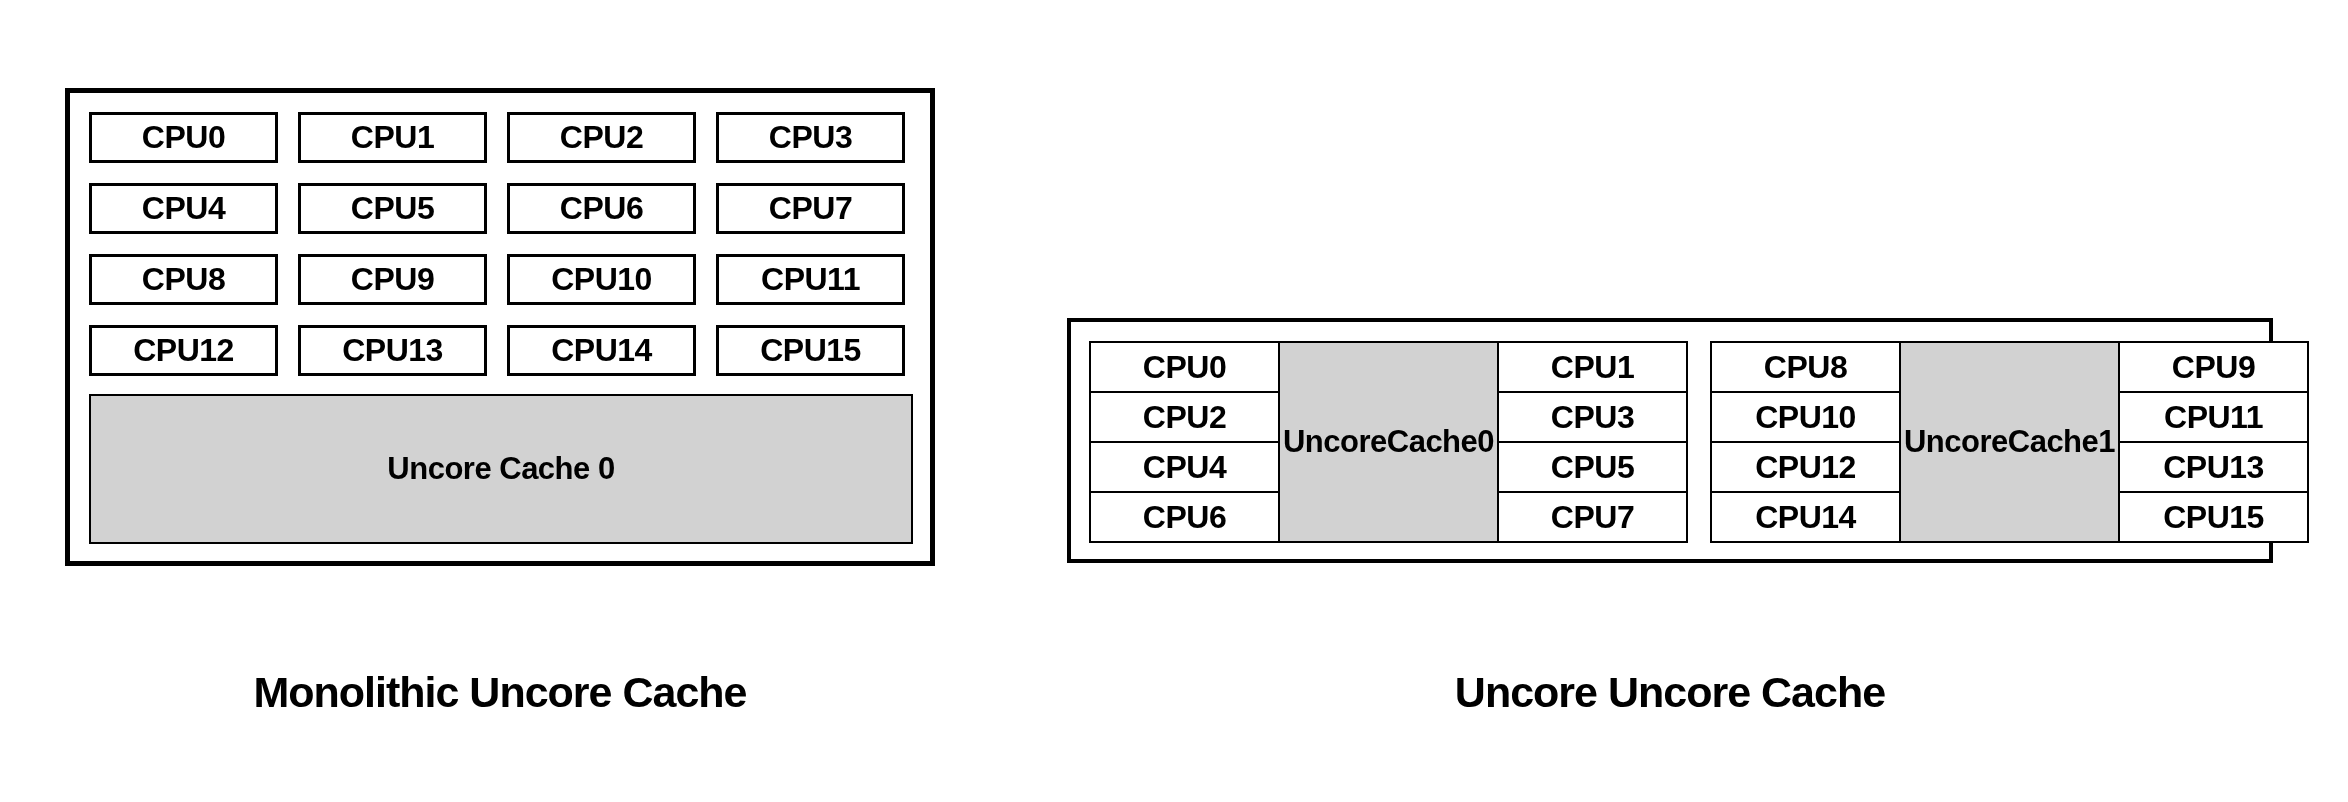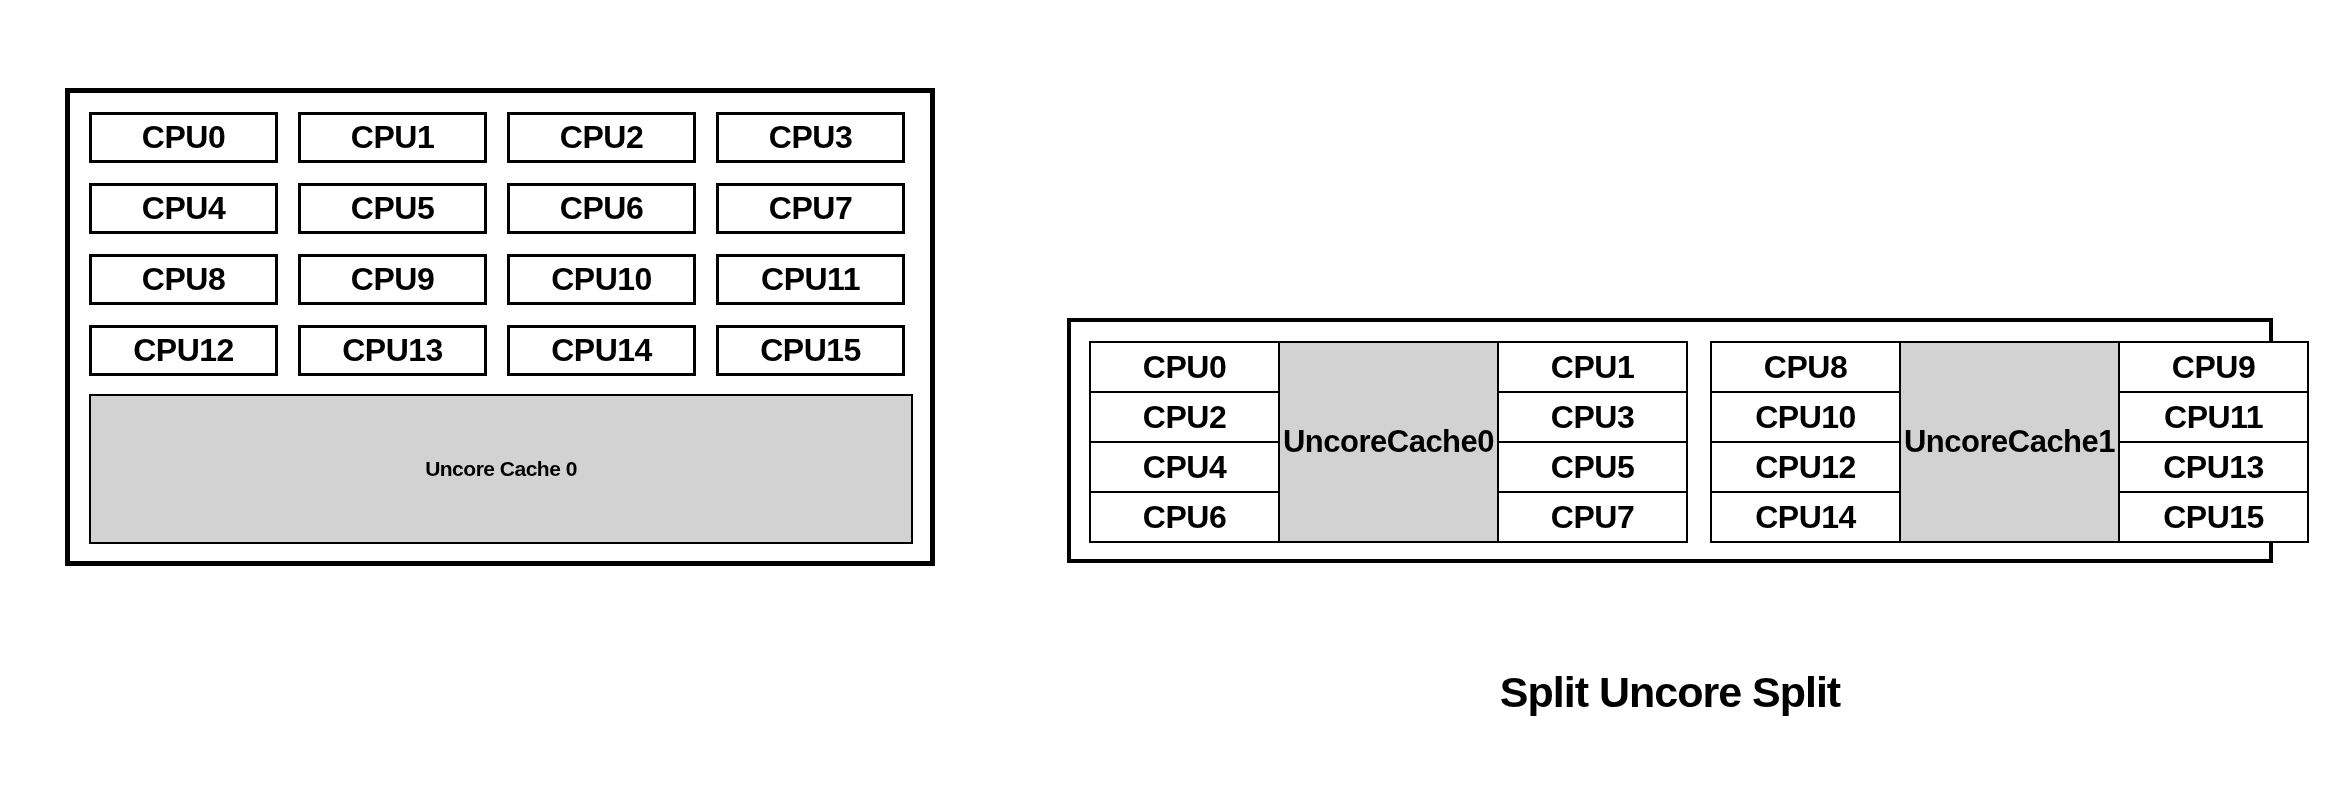--- a/index.html
+++ b/index.html
@@ -34,21 +34,21 @@
     display: flex; align-items: center; justify-content: center;
     font-size: 32px; letter-spacing: -0.5px;
   }
   .uncore-mono {
     margin-top: 18px;
     width: 824px; height: 150px;
     background: var(--cache_fill, #d2d2d2);
     border: 2px solid var(--border, #000);
     box-sizing: border-box;
     display: flex; align-items: center; justify-content: center;
-    font-size: 21px; letter-spacing: -0.5px;
+    font-size: 31px; letter-spacing: -0.5px;
   }
 
   
   .split-box {
     position: absolute; left: 1067px; top: 318px;
     width: 1206px; height: 245px;
     border: 4px solid var(--border, #000);
     box-sizing: border-box;
     background: #fff;
     padding: 19px 0 0 18px;
@@ -105,20 +105,21 @@
       <div class="cpu-cell">CPU9</div>
       <div class="cpu-cell">CPU10</div>
       <div class="cpu-cell">CPU11</div>
       <div class="cpu-cell">CPU12</div>
       <div class="cpu-cell">CPU13</div>
       <div class="cpu-cell">CPU14</div>
       <div class="cpu-cell">CPU15</div>
     </div>
     <div class="uncore-mono">Uncore Cache 0</div>
   </div>
+  <div class="caption mono-caption">Monolithic Uncore Cache</div>
 
   <div class="split-box">
 
     <div class="group">
       <div class="cpu-col">
         <div class="scell">CPU0</div>
         <div class="scell">CPU2</div>
         <div class="scell">CPU4</div>
         <div class="scell">CPU6</div>
       </div>
@@ -149,15 +150,15 @@
       </div>
       <div class="cpu-col right-col">
         <div class="scell">CPU9</div>
         <div class="scell">CPU11</div>
         <div class="scell">CPU13</div>
         <div class="scell">CPU15</div>
       </div>
     </div>
 
   </div>
-  <div class="caption split-caption">Split Uncore Split</div>
+  <div class="caption split-caption">Uncore Uncore Cache</div>
 
 </div>
 
 </body></html>

